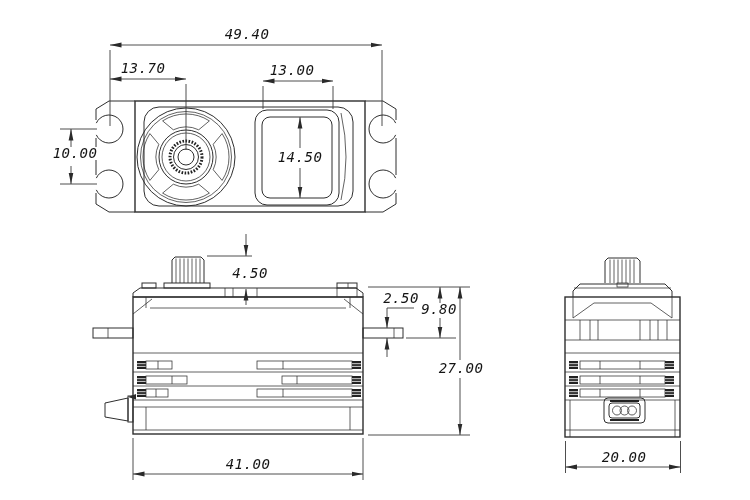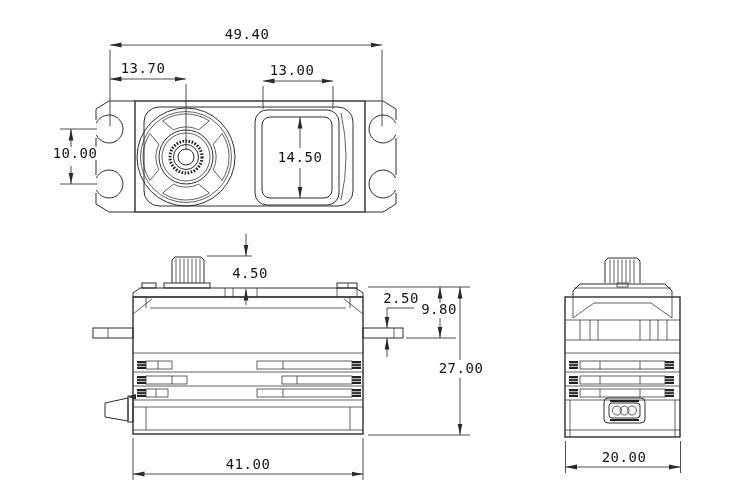--- a/index.html
+++ b/index.html
@@ -1,16 +1,16 @@
 <!DOCTYPE html>
 <html><head>
 <meta charset="utf-8">
 <style>
   html,body{margin:0;padding:0;background:#ffffff;}
-  .stage{position:relative;width:750px;height:500px;background:#ffffff;overflow:hidden;}
+  .stage{position:relative;width:750px;height:500px;background:#ffffff;overflow:hidden;font-style:italic;}
   svg{display:block;}
   .part{stroke:#2e2e2e;stroke-width:1;fill:none;stroke-linejoin:miter;stroke-linecap:butt;}
   .heavy{stroke-width:1.4;}
   .thin{stroke-width:0.75;}
   .dim{stroke:#3a3a3a;stroke-width:0.9;fill:none;}
   .dimtxt{font-family:"DejaVu Sans Mono","Liberation Mono",monospace;font-size:14px;fill:#141414;letter-spacing:0.5px;}
   .bg{fill:#ffffff;stroke:none;}
 </style>
 </head>
 <body>

